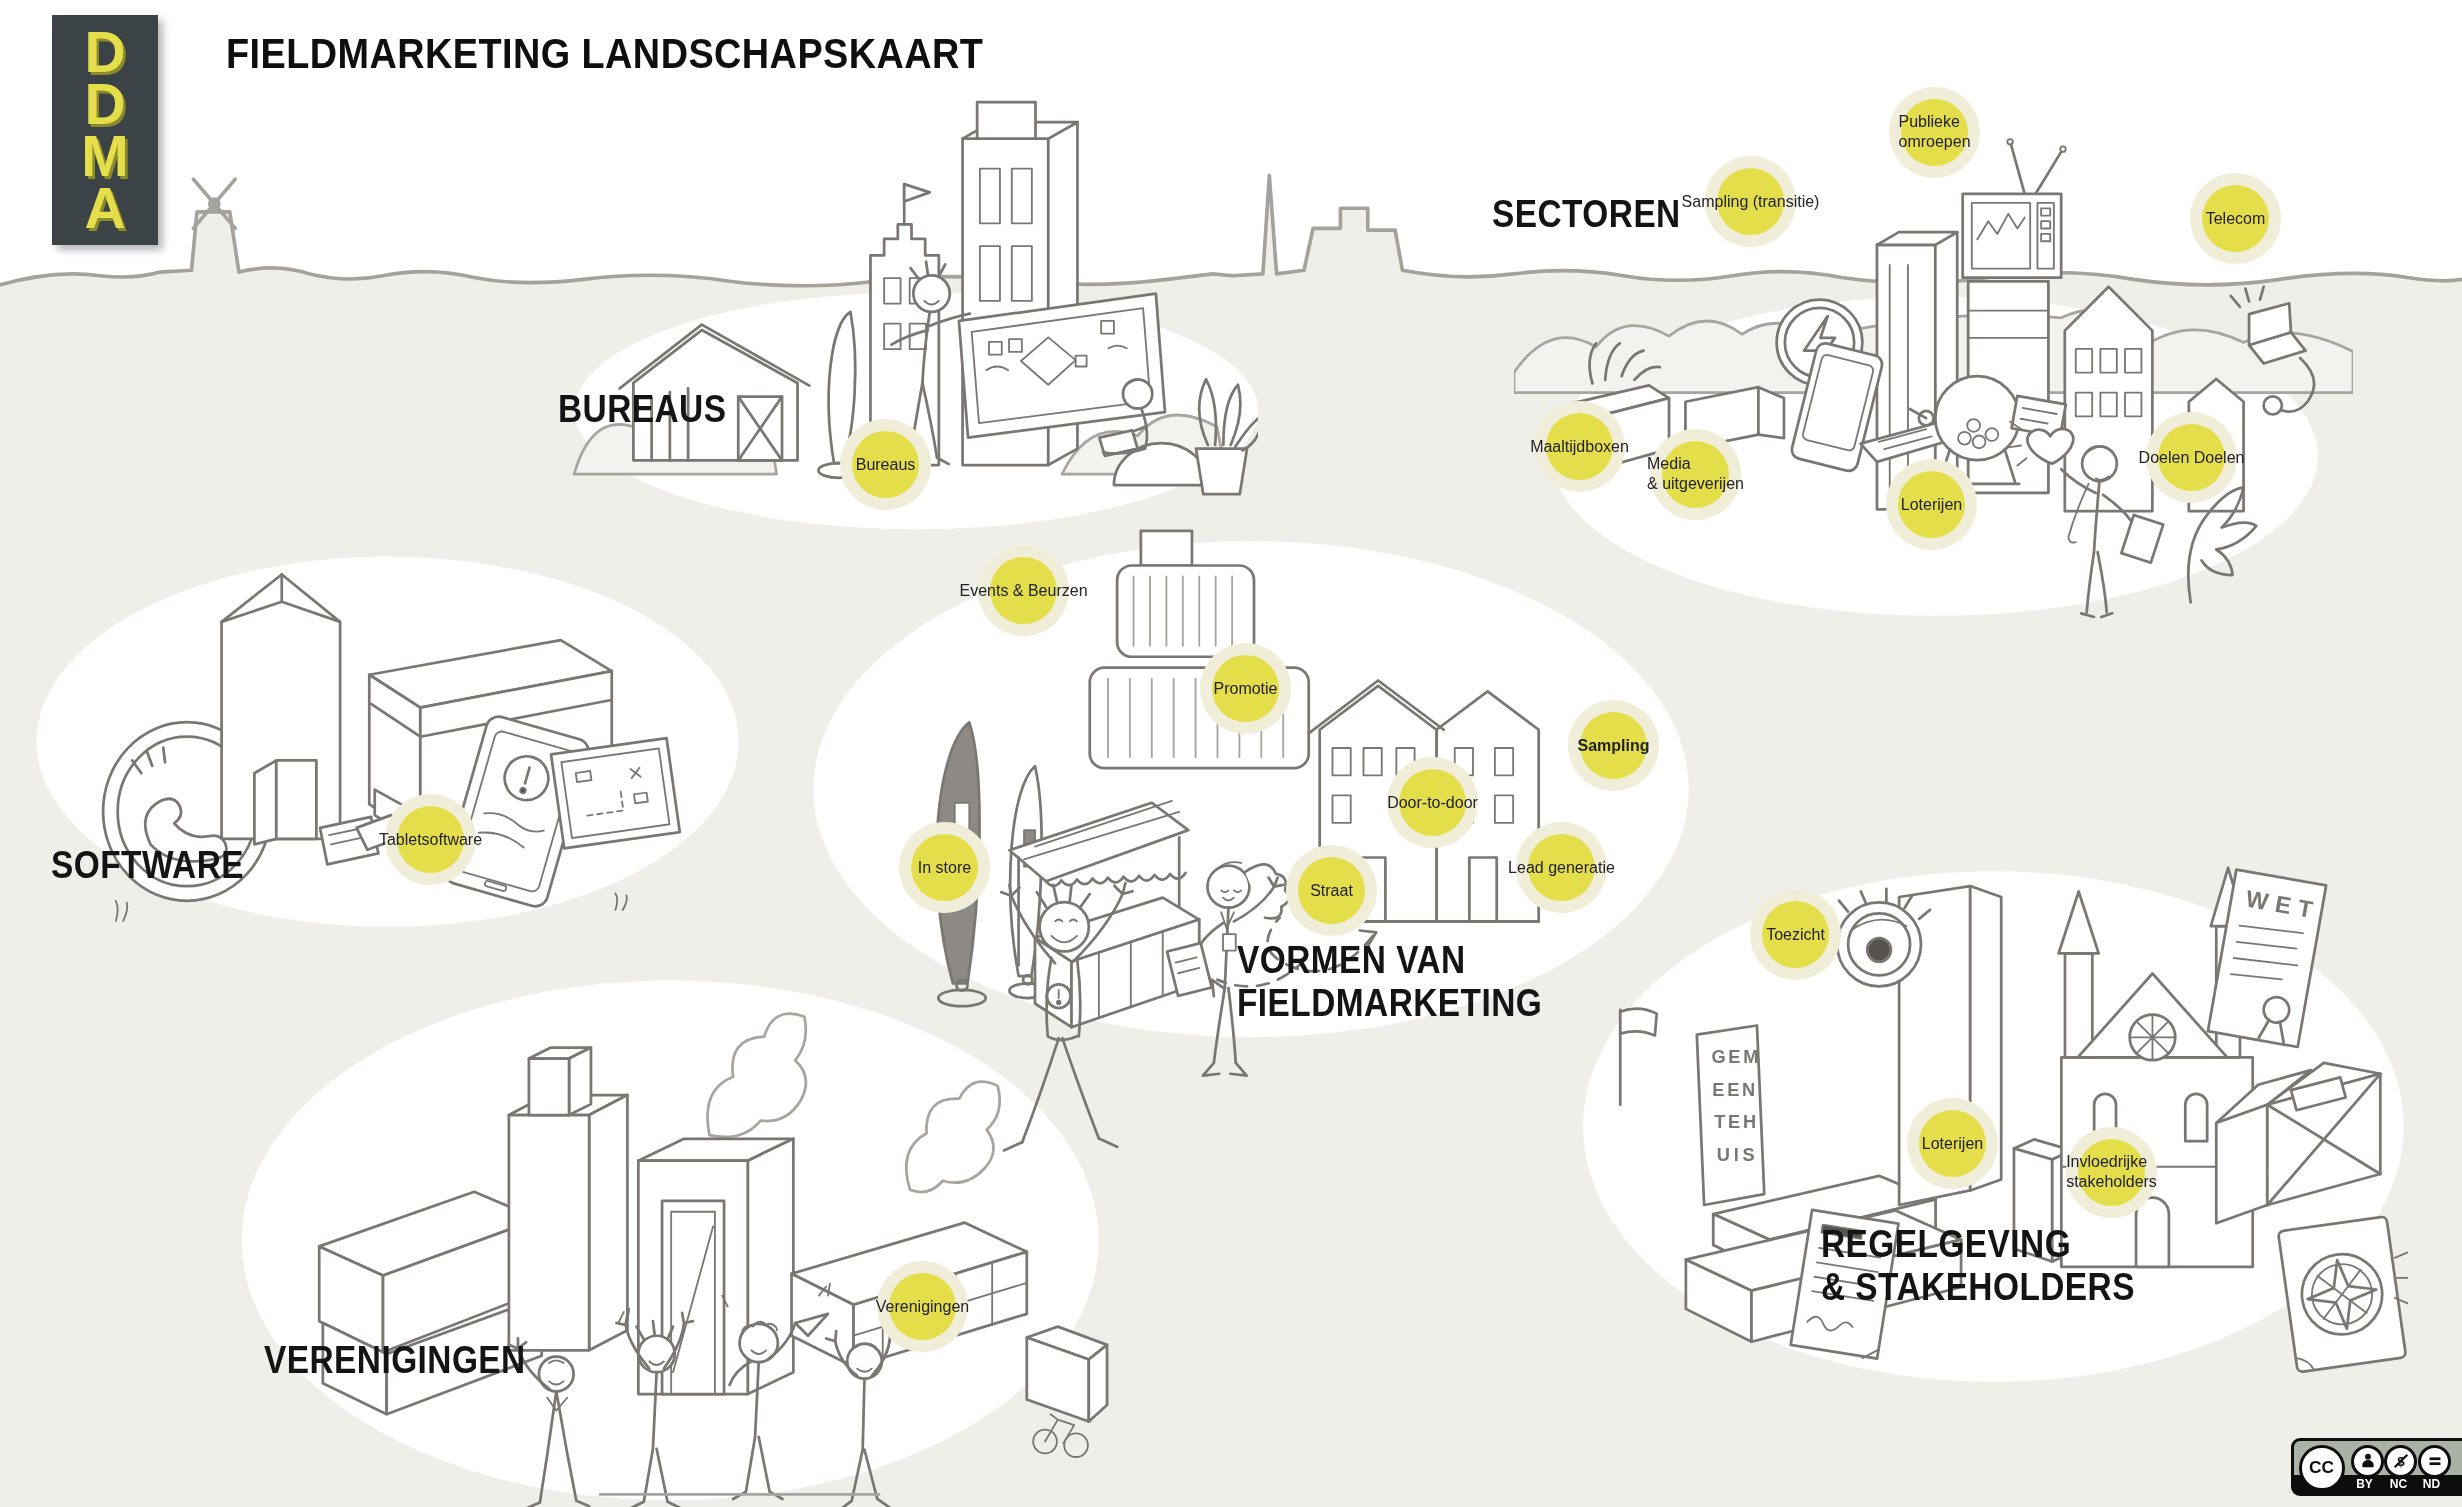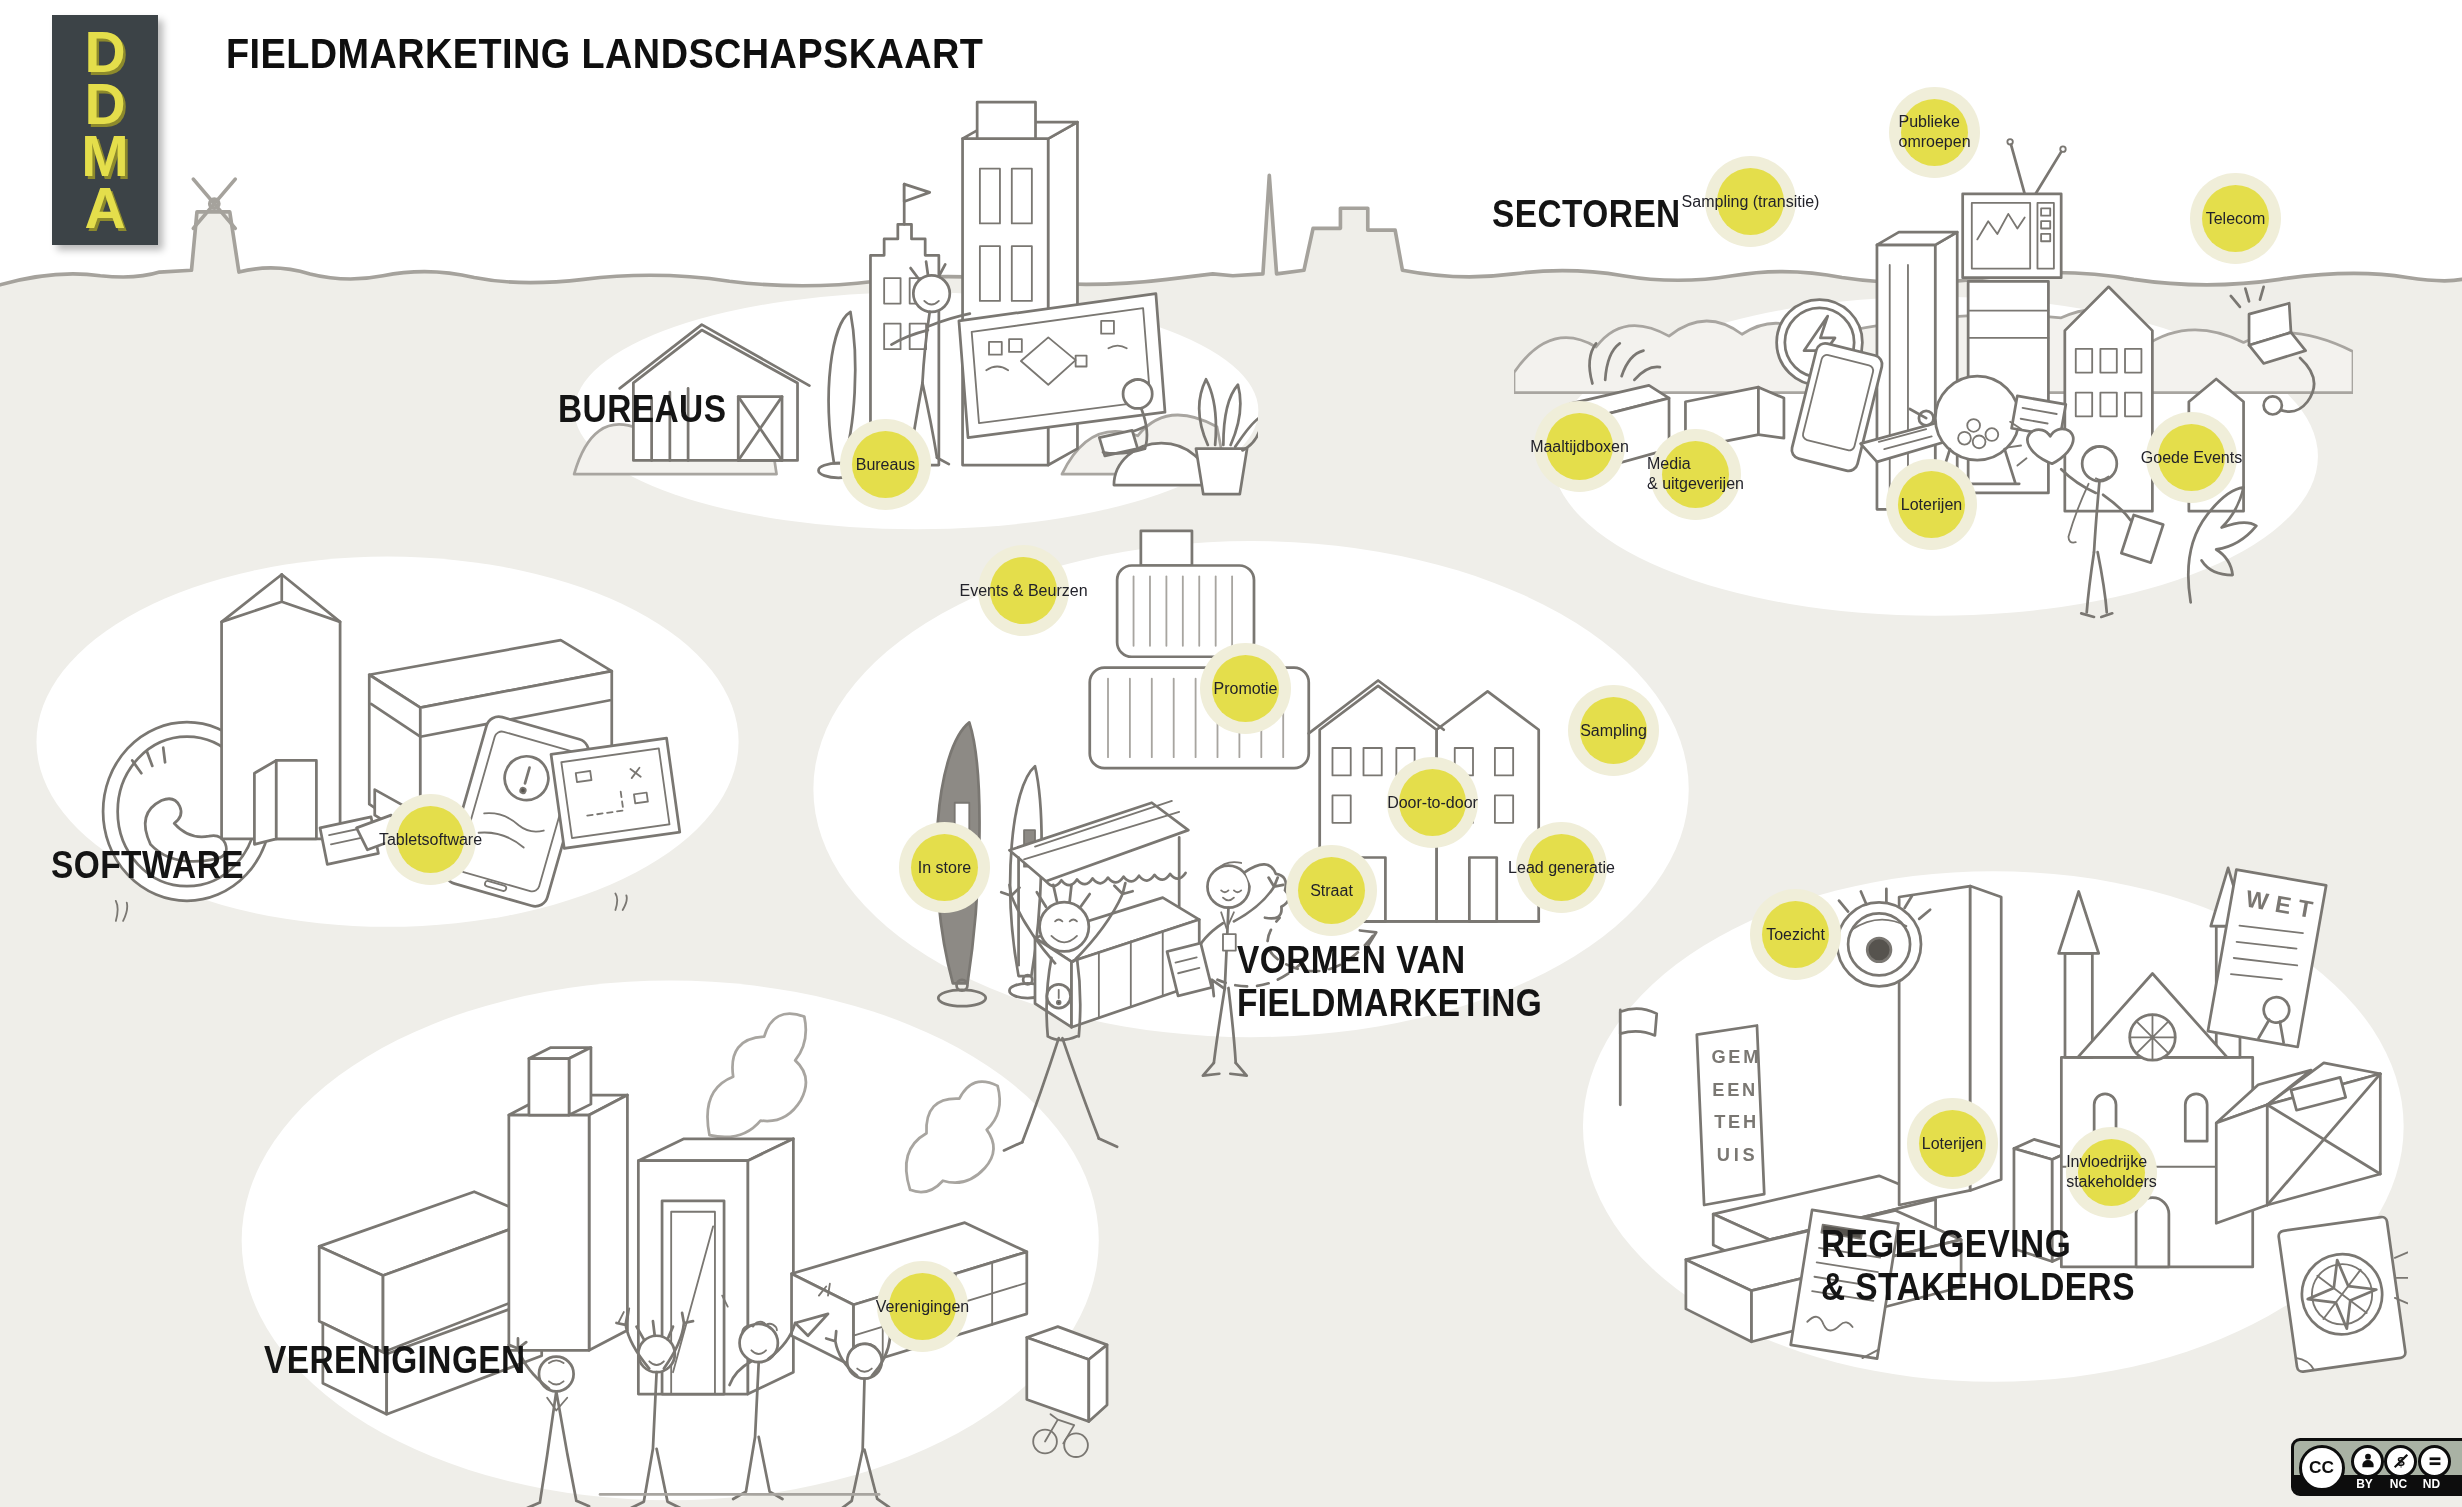--- a/index.html
+++ b/index.html
@@ -585,33 +585,33 @@
 &amp; uitgeverijen</span>
   </div>
   <div class="hotspot" style="left:1932px;top:505px;">
     <span class="halo"></span>
       <span class="core"></span>
     <span class="txt">Loterijen</span>
   </div>
   <div class="hotspot" style="left:2192px;top:458px;">
     <span class="halo"></span>
       <span class="core"></span>
-    <span class="txt">Goede Events</span>
+    <span class="txt">Doelen Doelen</span>
   </div>
   <div class="hotspot" style="left:1024px;top:591px;">
     <span class="halo"></span>
       <span class="core"></span>
     <span class="txt">Events &amp; Beurzen</span>
   </div>
   <div class="hotspot" style="left:1246px;top:689px;">
     <span class="halo"></span>
       <span class="core"></span>
     <span class="txt">Promotie</span>
   </div>
-  <div class="hotspot" style="left:1614px;top:731px;">
+  <div class="hotspot" style="left:1614px;top:746px;font-weight:bold;">
     <span class="halo"></span>
       <span class="core"></span>
     <span class="txt">Sampling</span>
   </div>
   <div class="hotspot" style="left:1433px;top:803px;">
     <span class="halo"></span>
       <span class="core"></span>
     <span class="txt">Door-to-door</span>
   </div>
   <div class="hotspot" style="left:945px;top:868px;">

